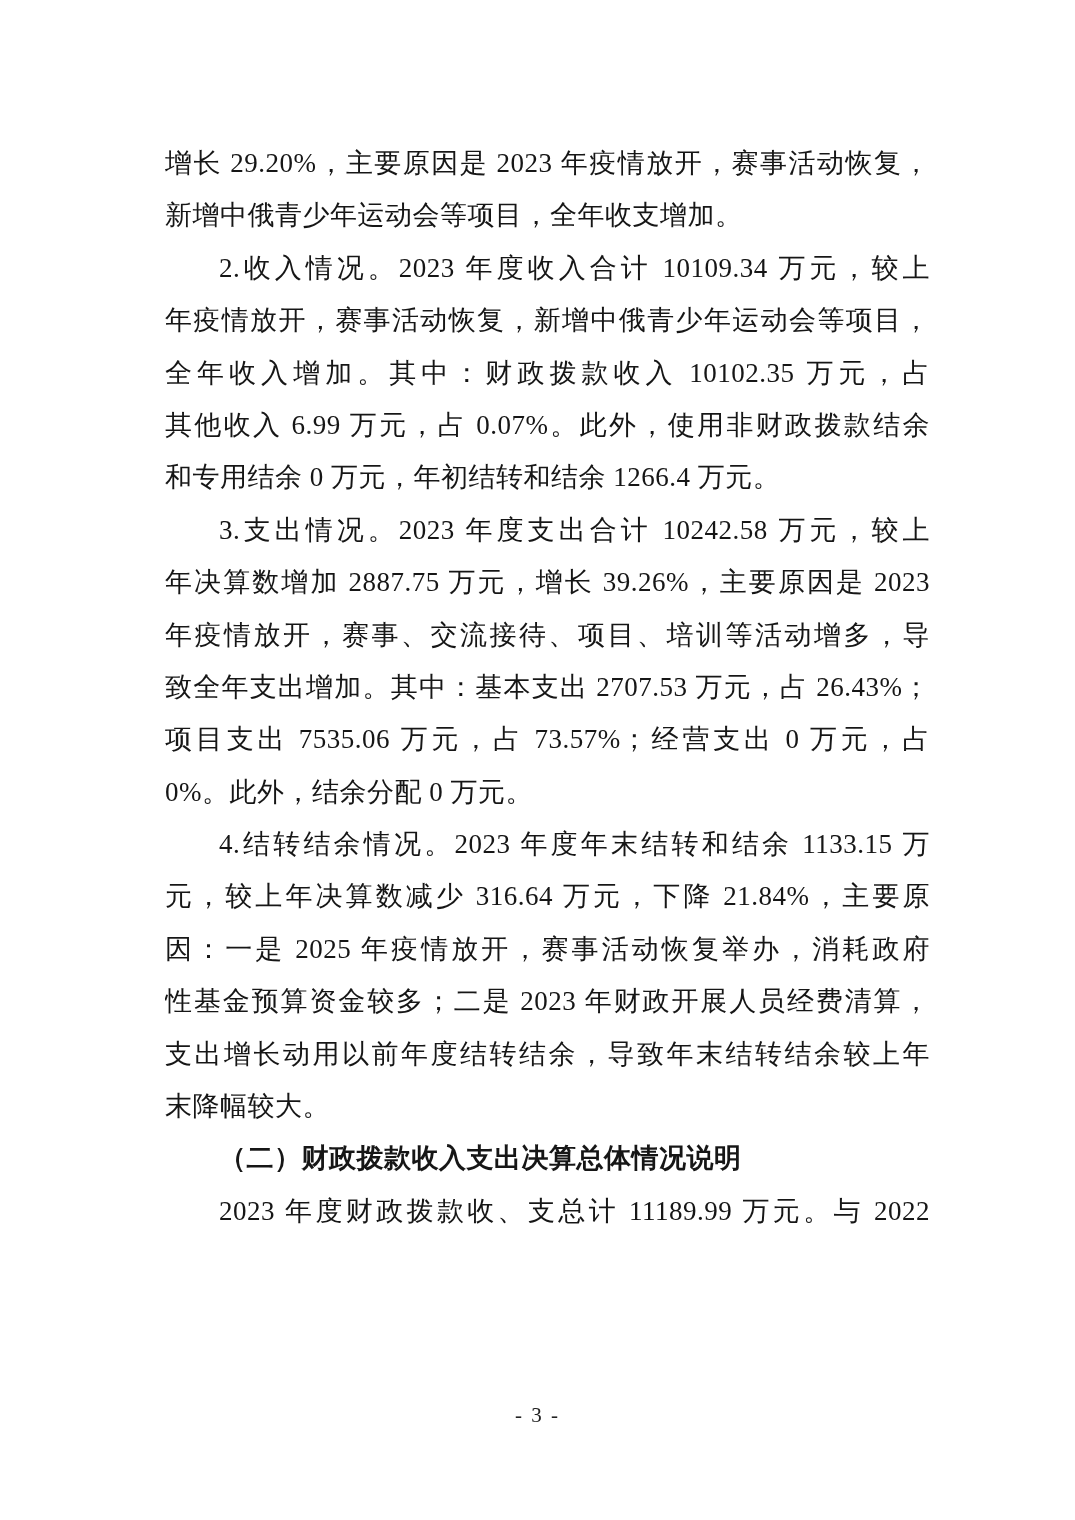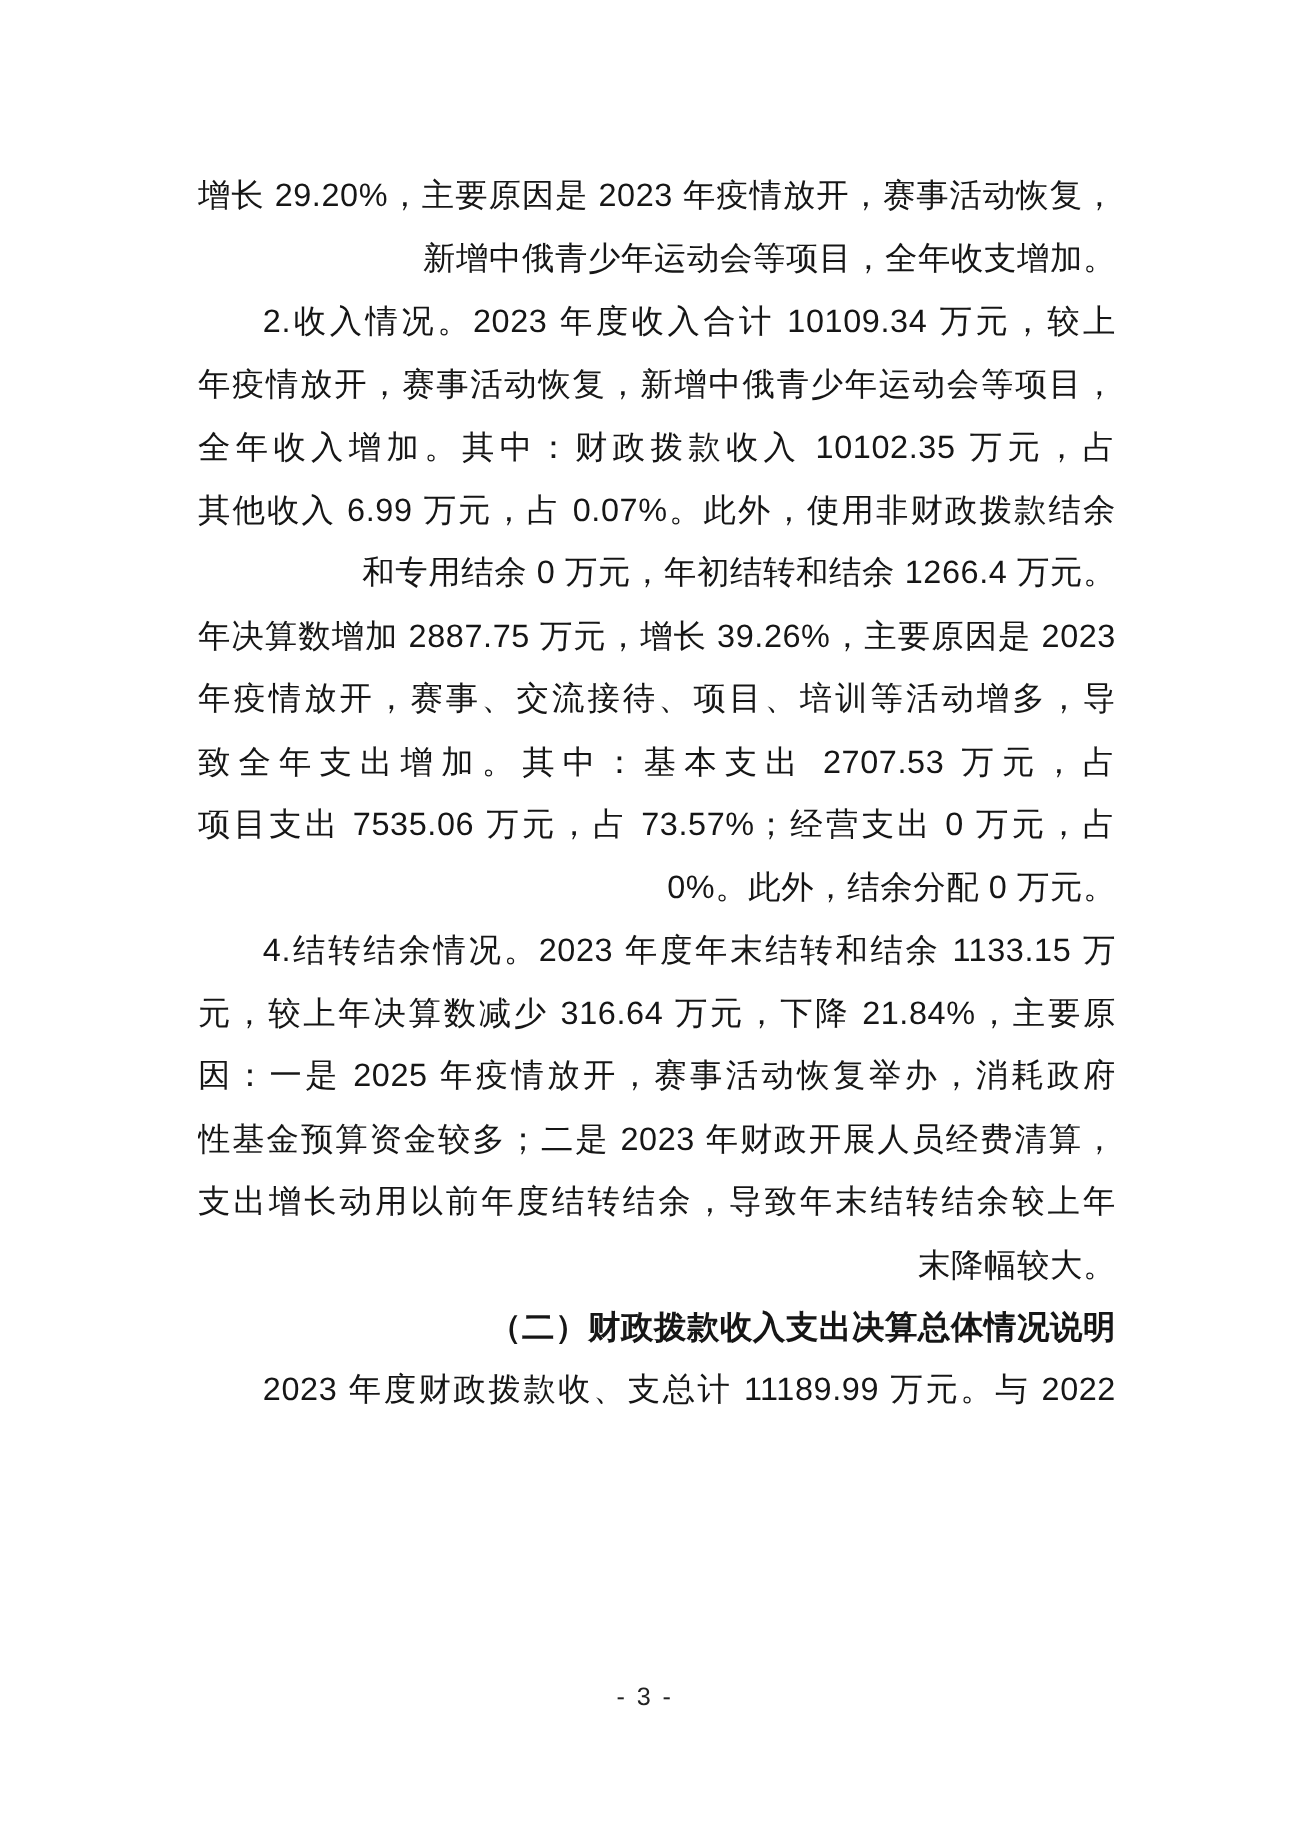--- a/index.html
+++ b/index.html
@@ -5,36 +5,36 @@
   html, body {
     margin: 0;
     padding: 0;
     background: #ffffff;
   }
   .page {
     position: relative;
     width: 1075px;
     height: 1520px;
     background: #ffffff;
-    font-family: Liberation Sans, sans-serif;
+    font-family: Liberation Serif, serif;
     color: #161616;
     overflow: hidden;
   }
   .body-text {
     position: absolute;
     left: 165px;
     top: 137px;
     width: 765px;
   }
   .line {
     font-size: 27px;
     height: 52.4px;
     line-height: 52.4px;
     letter-spacing: 0.5px;
-    text-align: right;
+    text-align: left;
     overflow: hidden;
   }
   .line.fill {
     text-align: justify;
     text-align-last: justify;
     text-justify: inter-character;
   }
   .line.indent {
     text-indent: 54px;
   }
@@ -63,20 +63,21 @@
         <div class="line">新增中俄青少年运动会等项目，全年收支增加。</div>
       </div>
       <div class="para">
         <div class="line fill indent">2.收入情况。2023 年度收入合计 10109.34 万元，较上</div>
         <div class="line fill">年疫情放开，赛事活动恢复，新增中俄青少年运动会等项目，</div>
         <div class="line fill">全年收入增加。其中：财政拨款收入 10102.35 万元，占</div>
         <div class="line fill">其他收入 6.99 万元，占 0.07%。此外，使用非财政拨款结余</div>
         <div class="line">和专用结余 0 万元，年初结转和结余 1266.4 万元。</div>
       </div>
       <div class="para">
+        <div class="line fill indent">3.支出情况。2023 年度支出合计 10242.58 万元，较上</div>
         <div class="line fill">年决算数增加 2887.75 万元，增长 39.26%，主要原因是 2023</div>
         <div class="line fill">年疫情放开，赛事、交流接待、项目、培训等活动增多，导</div>
         <div class="line fill">致全年支出增加。其中：基本支出 2707.53 万元，占 26.43%；</div>
         <div class="line fill">项目支出 7535.06 万元，占 73.57%；经营支出 0 万元，占</div>
         <div class="line">0%。此外，结余分配 0 万元。</div>
       </div>
       <div class="para">
         <div class="line fill indent">4.结转结余情况。2023 年度年末结转和结余 1133.15 万</div>
         <div class="line fill">元，较上年决算数减少 316.64 万元，下降 21.84%，主要原</div>
         <div class="line fill">因：一是 2025 年疫情放开，赛事活动恢复举办，消耗政府</div>

